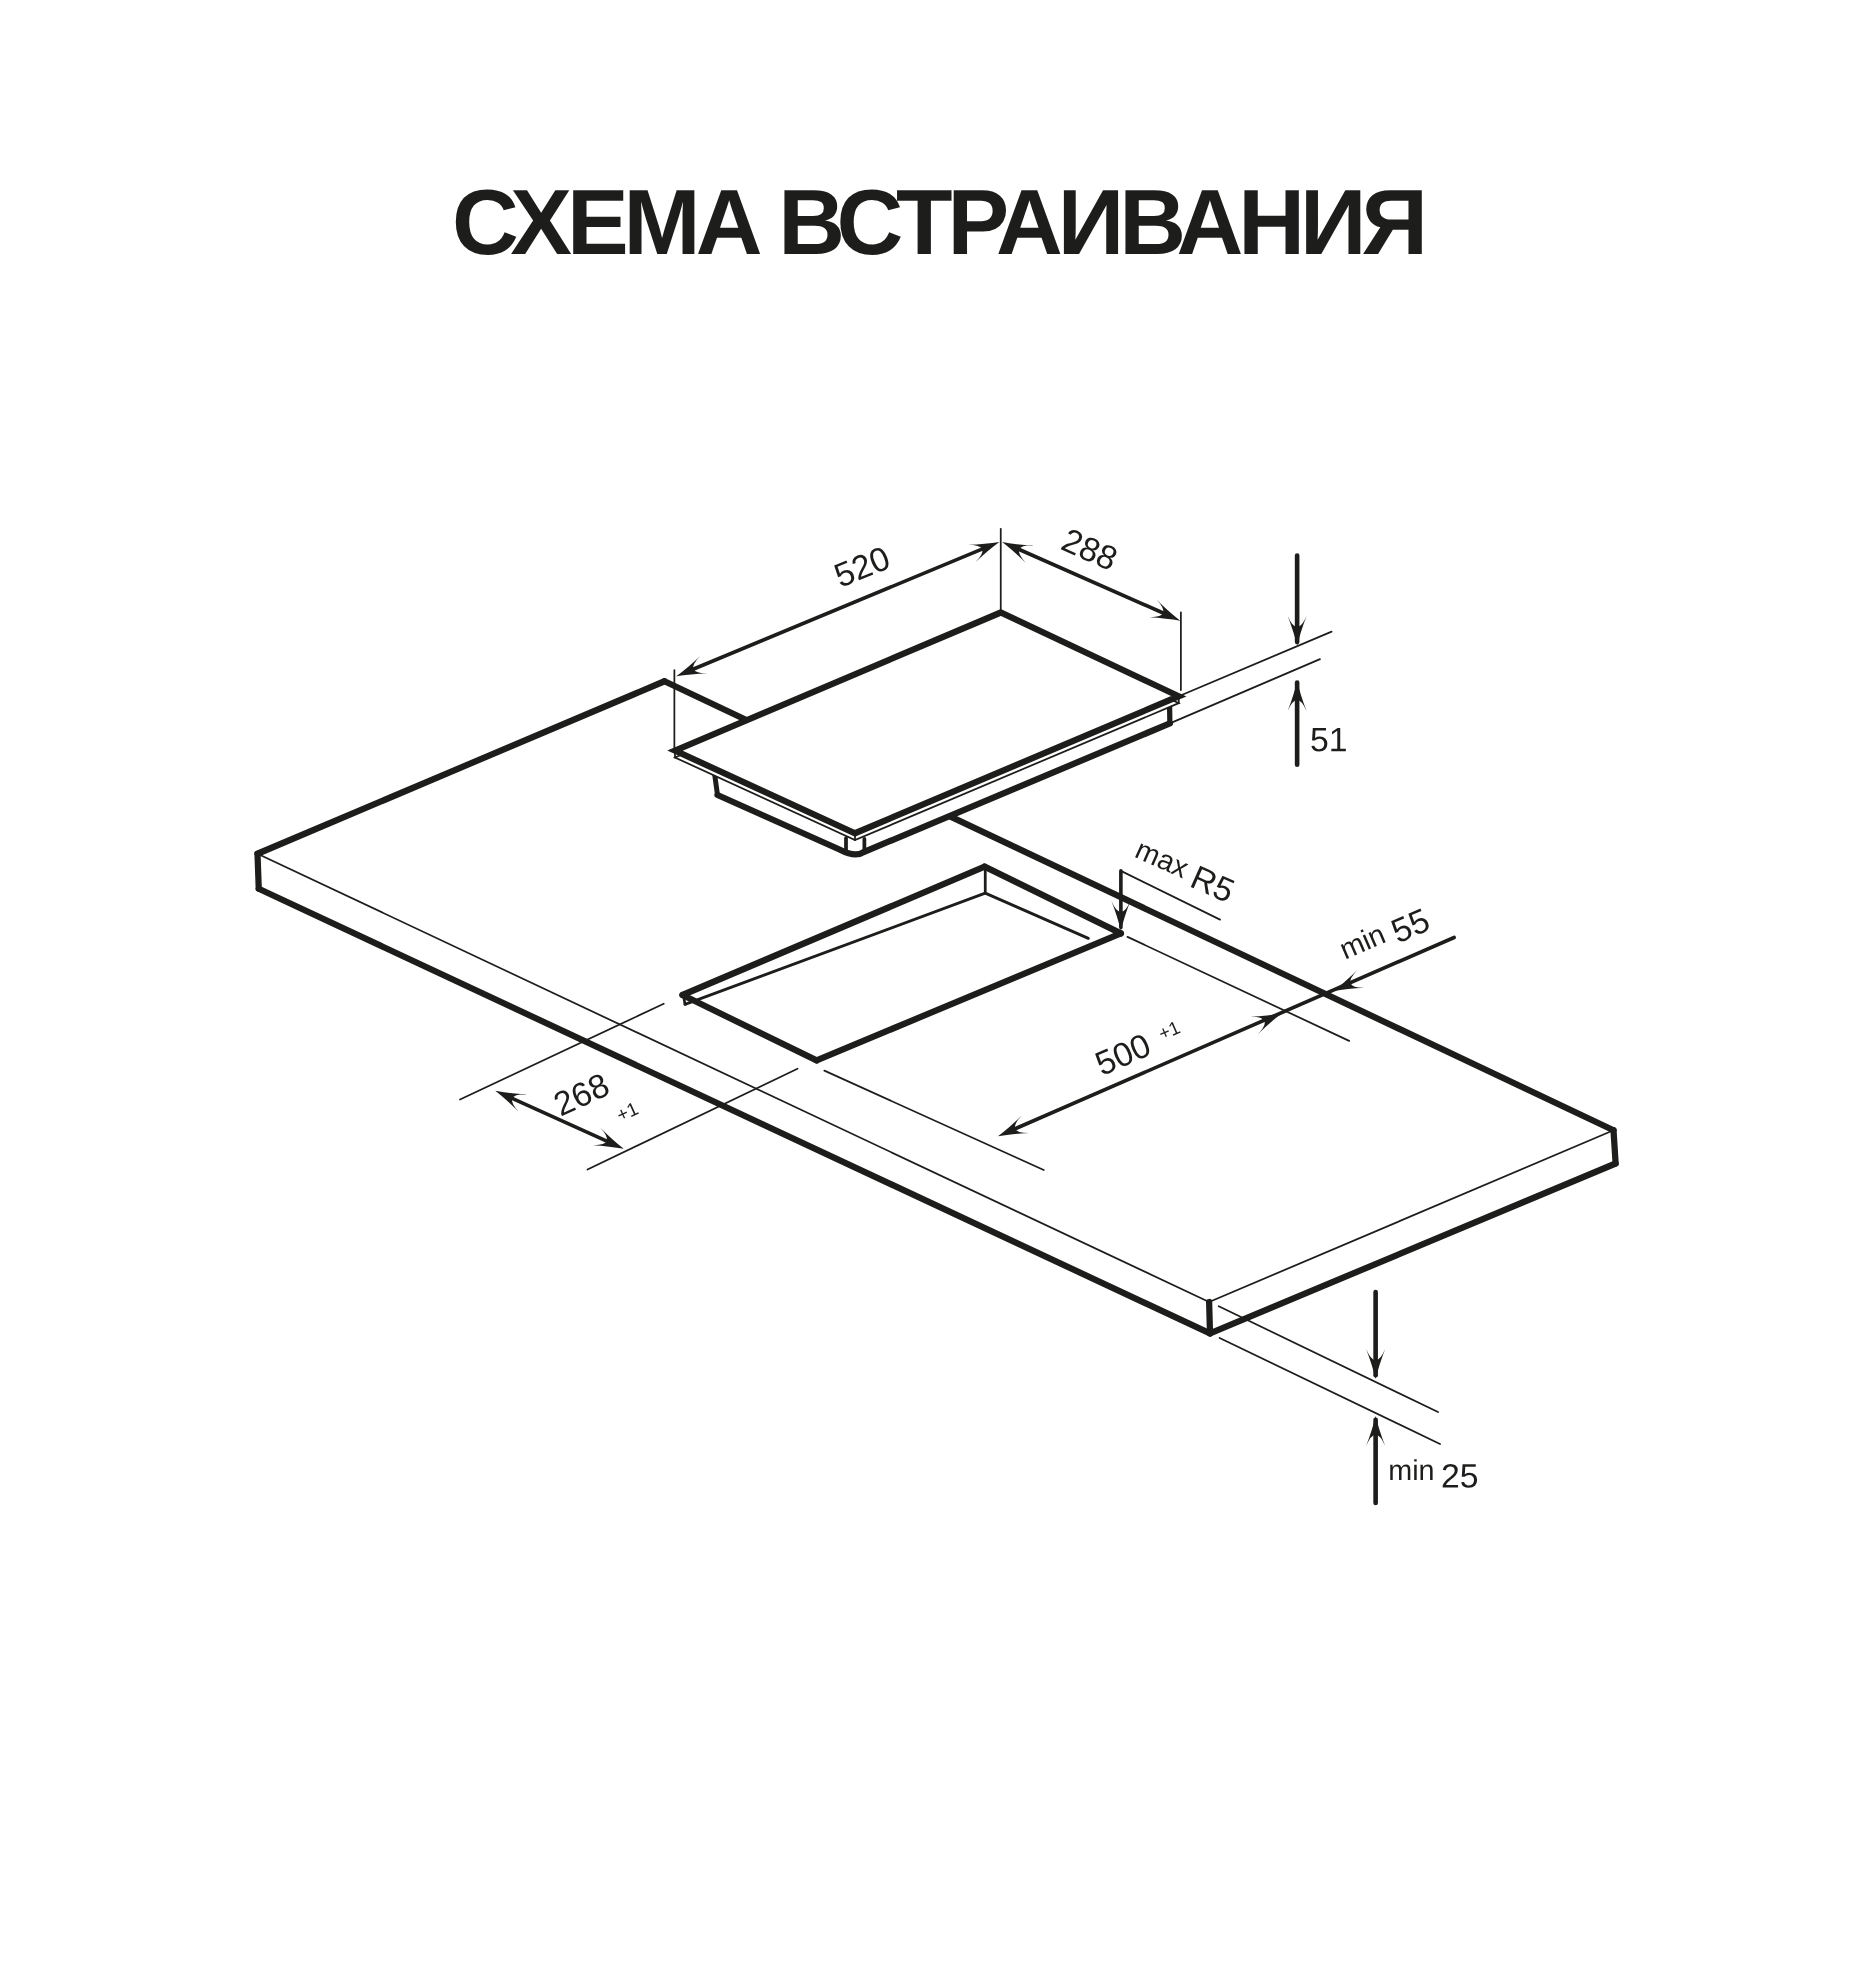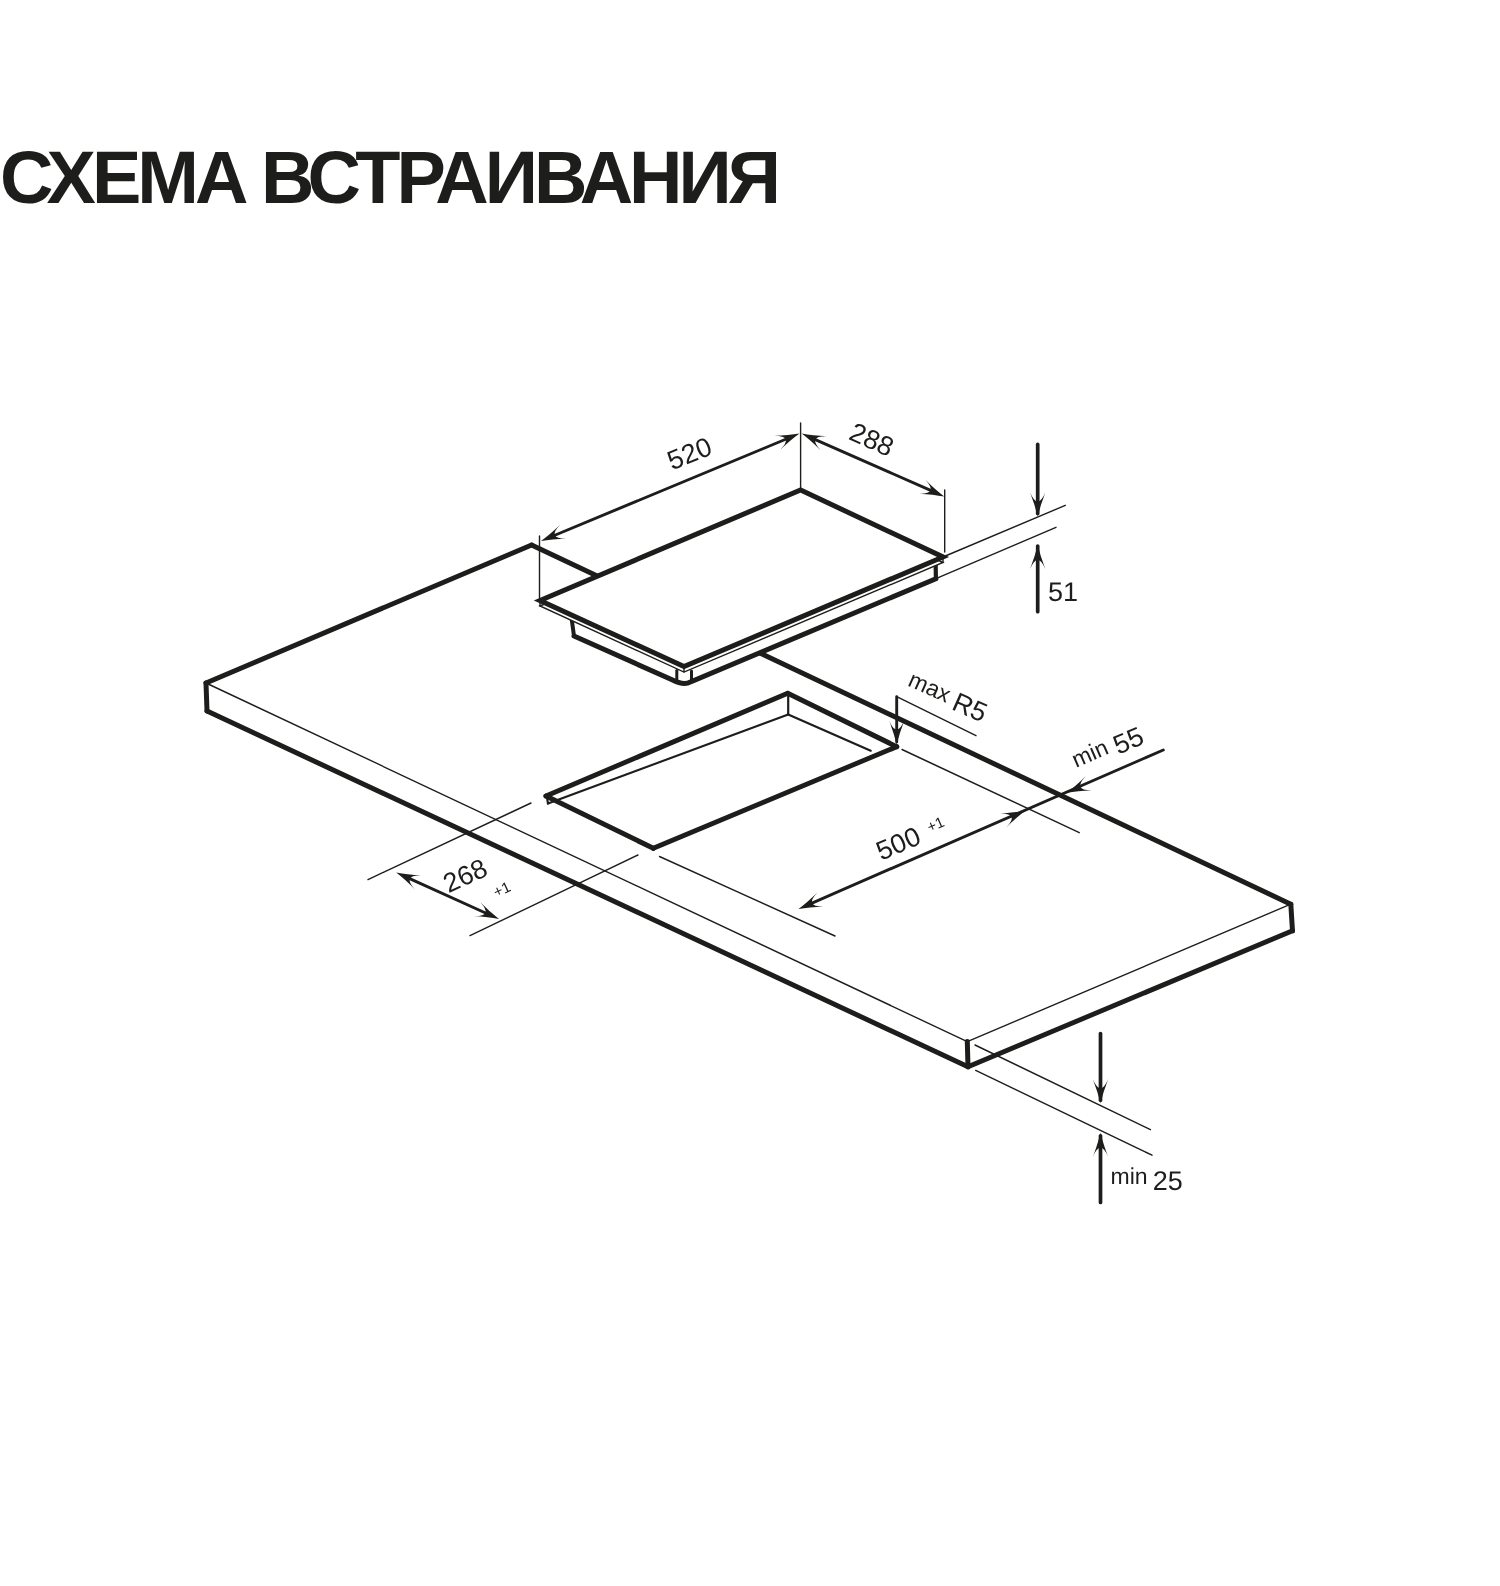--- a/index.html
+++ b/index.html
@@ -1,14 +1,14 @@
 <!DOCTYPE html>
 <html><head><meta charset="utf-8"><style>
 html,body{margin:0;padding:0;background:#fff;width:1500px;height:1586px;overflow:hidden}
-.title{position:absolute;left:0;top:135px;opacity:.999;width:1500px;
+.title{position:absolute;left:0;top:135px;opacity:.999;width:1500px;text-align:center;
 font-family:"Liberation Sans",sans-serif;font-weight:bold;font-size:74px;color:#1d1d1b;
 letter-spacing:-4px;white-space:nowrap}
 svg{position:absolute;left:0;top:0;will-change:transform}
 svg text{font-family:"Liberation Sans",sans-serif}
 </style></head><body>
 <div class="title">СХЕМА ВСТРАИВАНИЯ</div>
 <svg width="1500" height="1586" viewBox="0 0 1500 1586" stroke="#1d1d1b" stroke-linecap="round" fill="none" text-rendering="geometricPrecision">
 <path d="M206.0,683.0 L531.6,545.0 L1290.8,904.2 L967.3,1041.6 Z" fill="#fff" stroke="none"></path>
 <path d="M206.0,683.0 L967.3,1041.6 L968.0,1066.7 L207.0,711.0 Z" fill="#fff" stroke="none"></path>
 <path d="M967.3,1041.6 L1290.8,904.2 L1292.5,930.8 L968.0,1066.7 Z" fill="#fff" stroke="none"></path>

